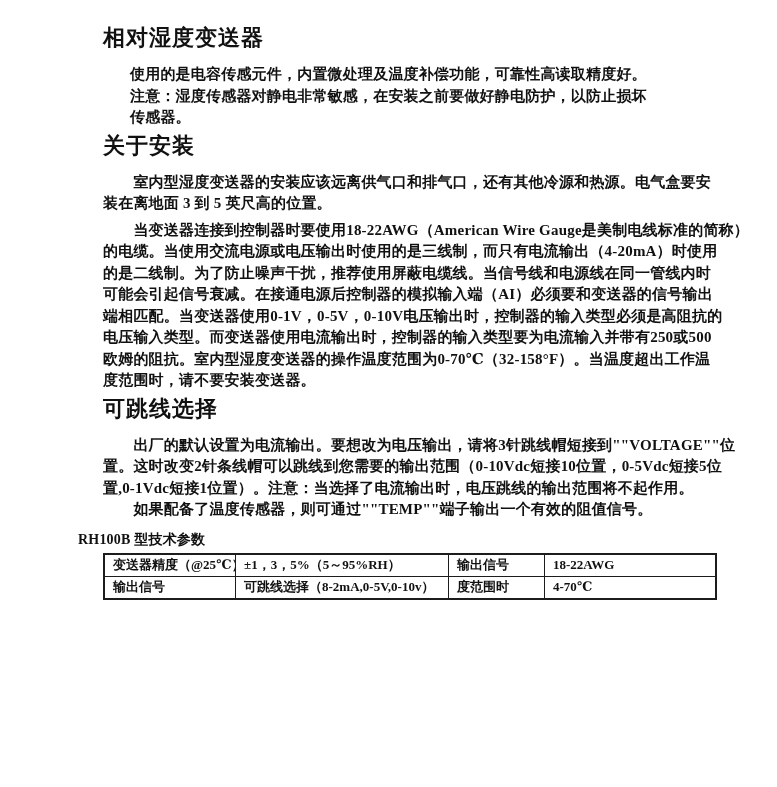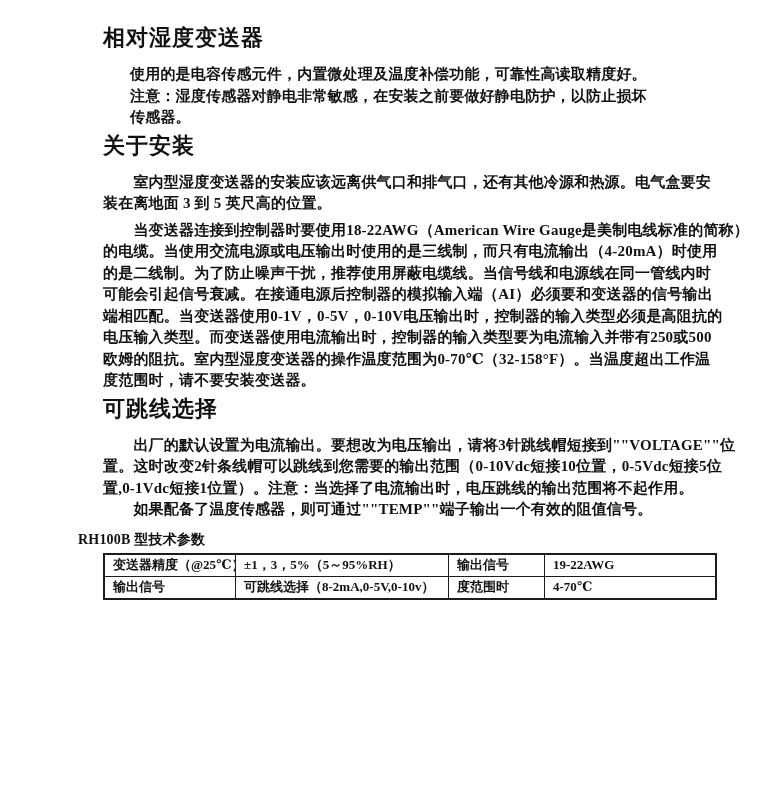--- a/index.html
+++ b/index.html
@@ -103,21 +103,21 @@
   </div>
 
   <div class="table-caption">RH100B 型技术参数</div>
 
   <table class="spec-table">
     <tbody>
       <tr>
         <td class="col-label1">变送器精度（@25℃）</td>
         <td class="col-value1">±1，3，5%（5～95%RH）</td>
         <td class="col-label2">输出信号</td>
-        <td class="col-value2">19-22AWG</td>
+        <td class="col-value2">18-22AWG</td>
       </tr>
       <tr>
         <td class="col-label1">输出信号</td>
         <td class="col-value1">可跳线选择（8-2mA,0-5V,0-10v）</td>
         <td class="col-label2">度范围时</td>
         <td class="col-value2">4-70℃</td>
       </tr>
     </tbody>
   </table>
 

